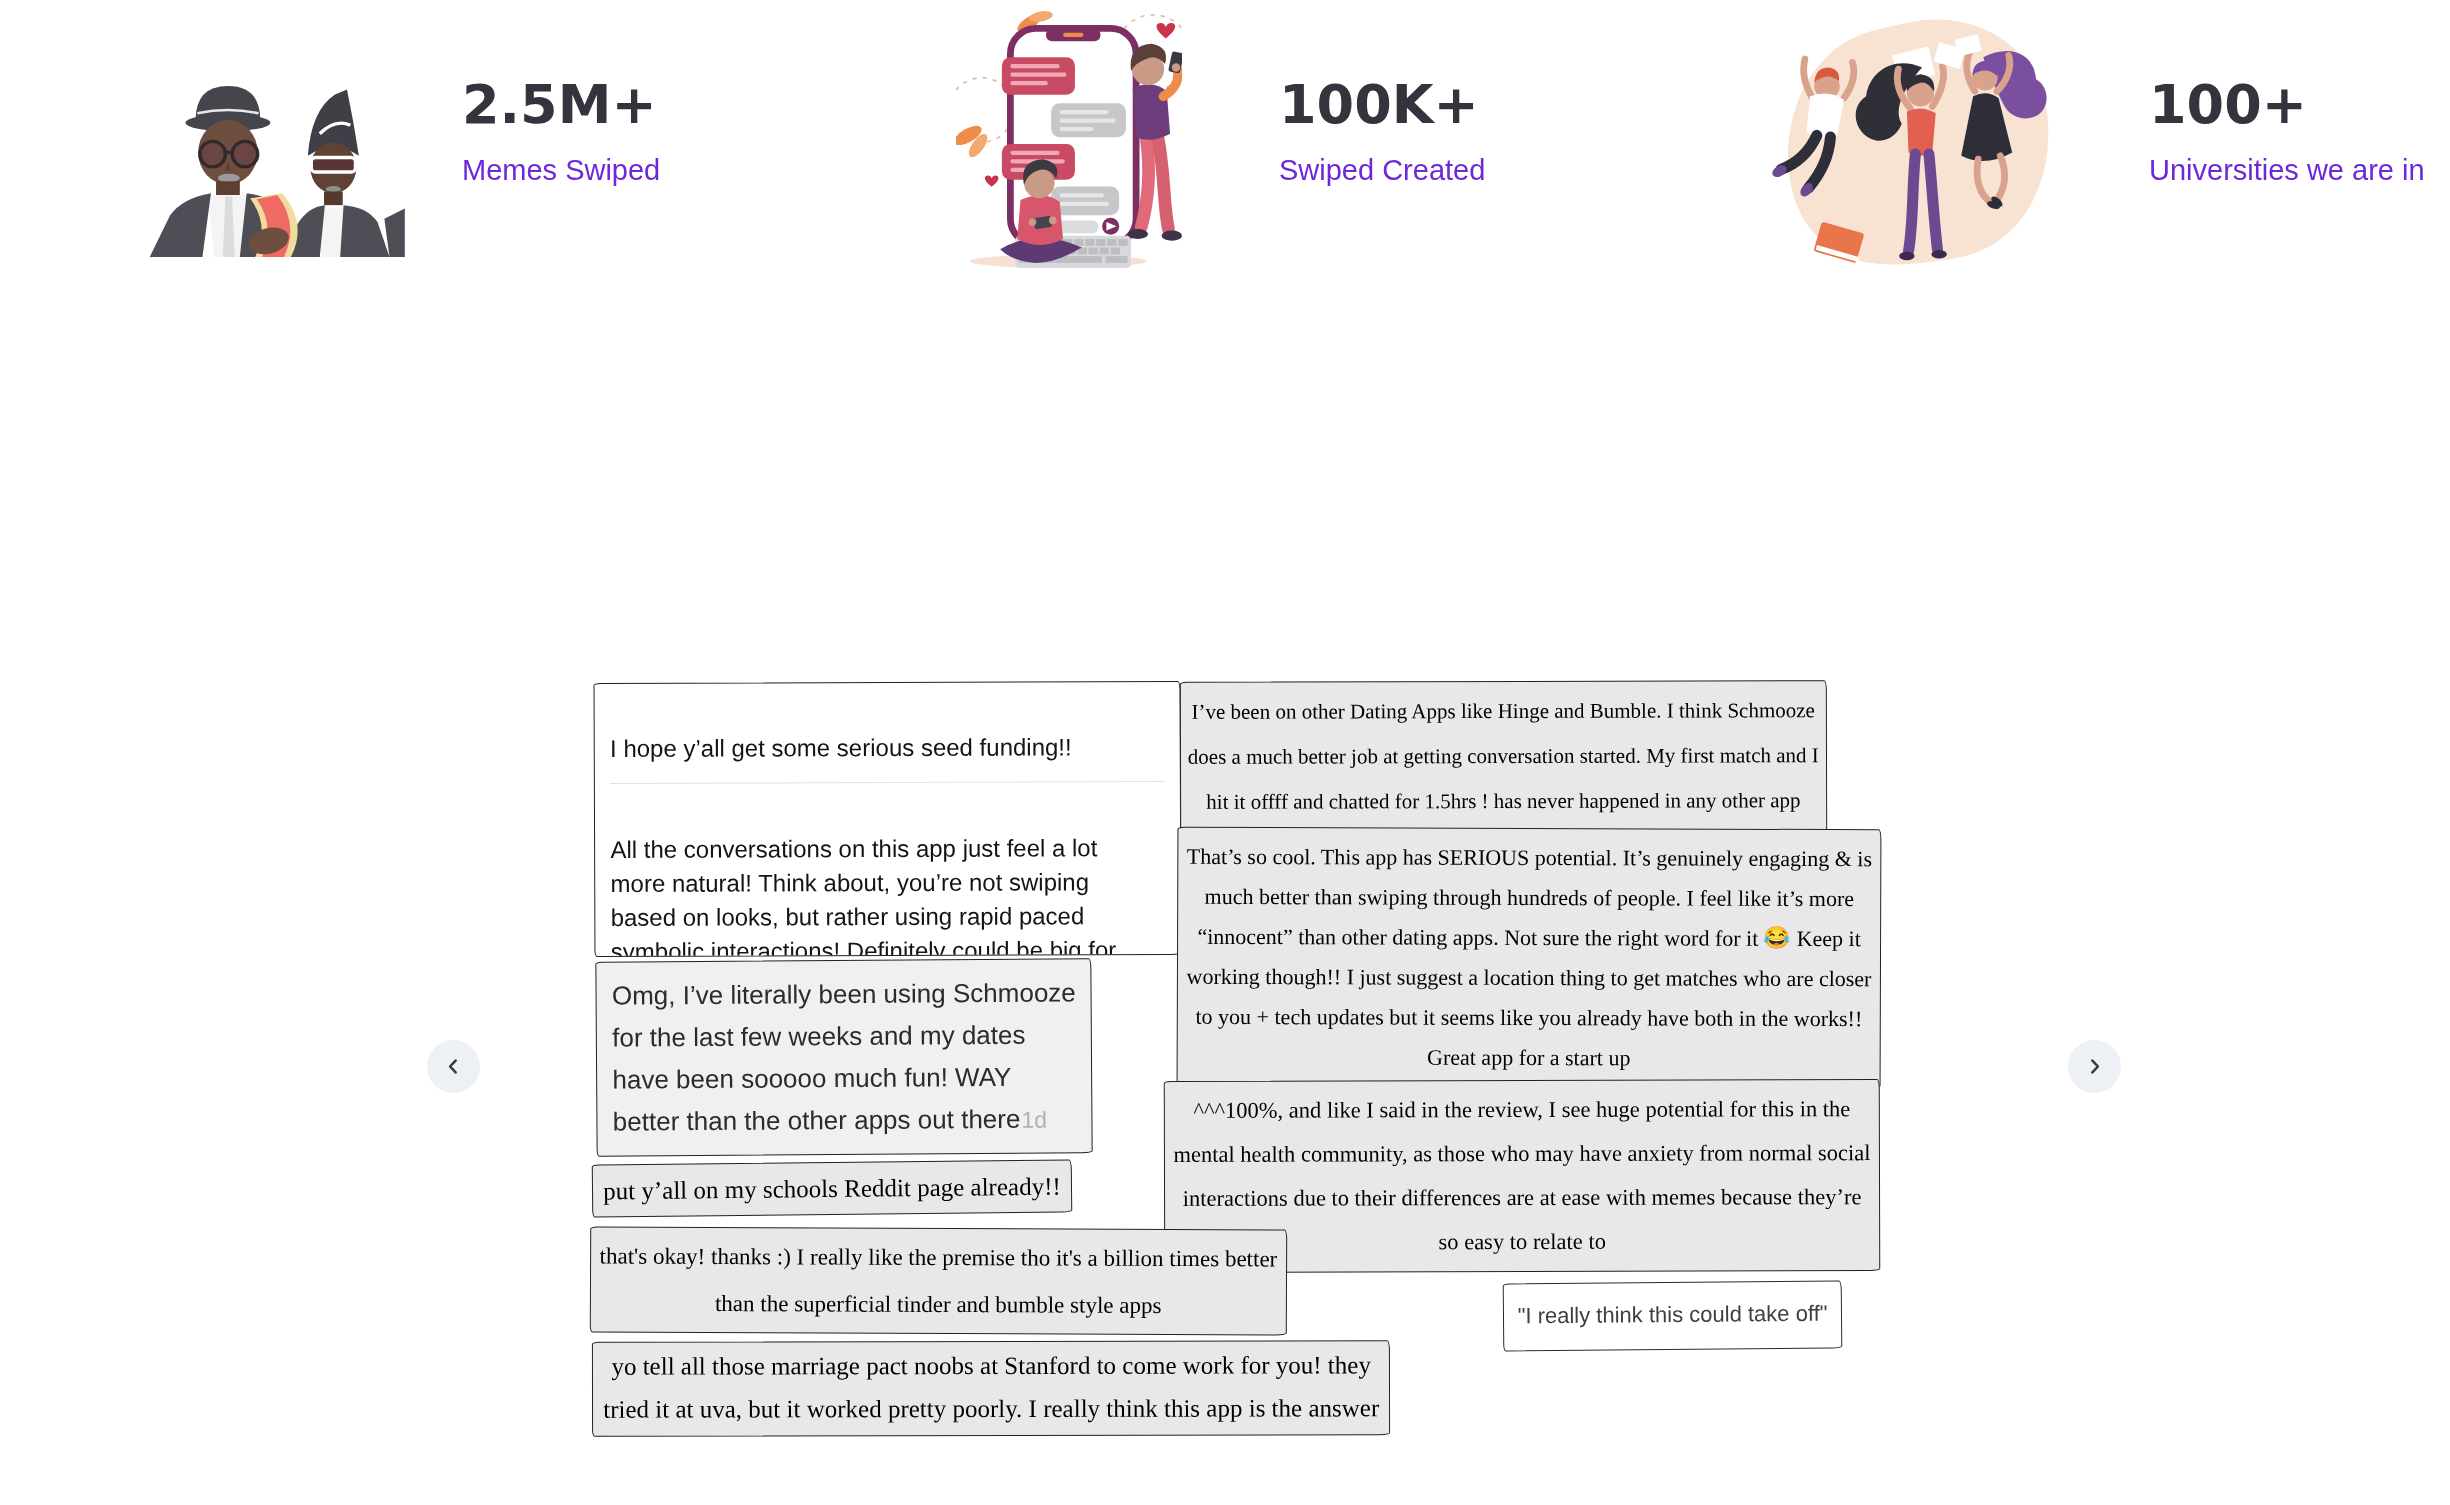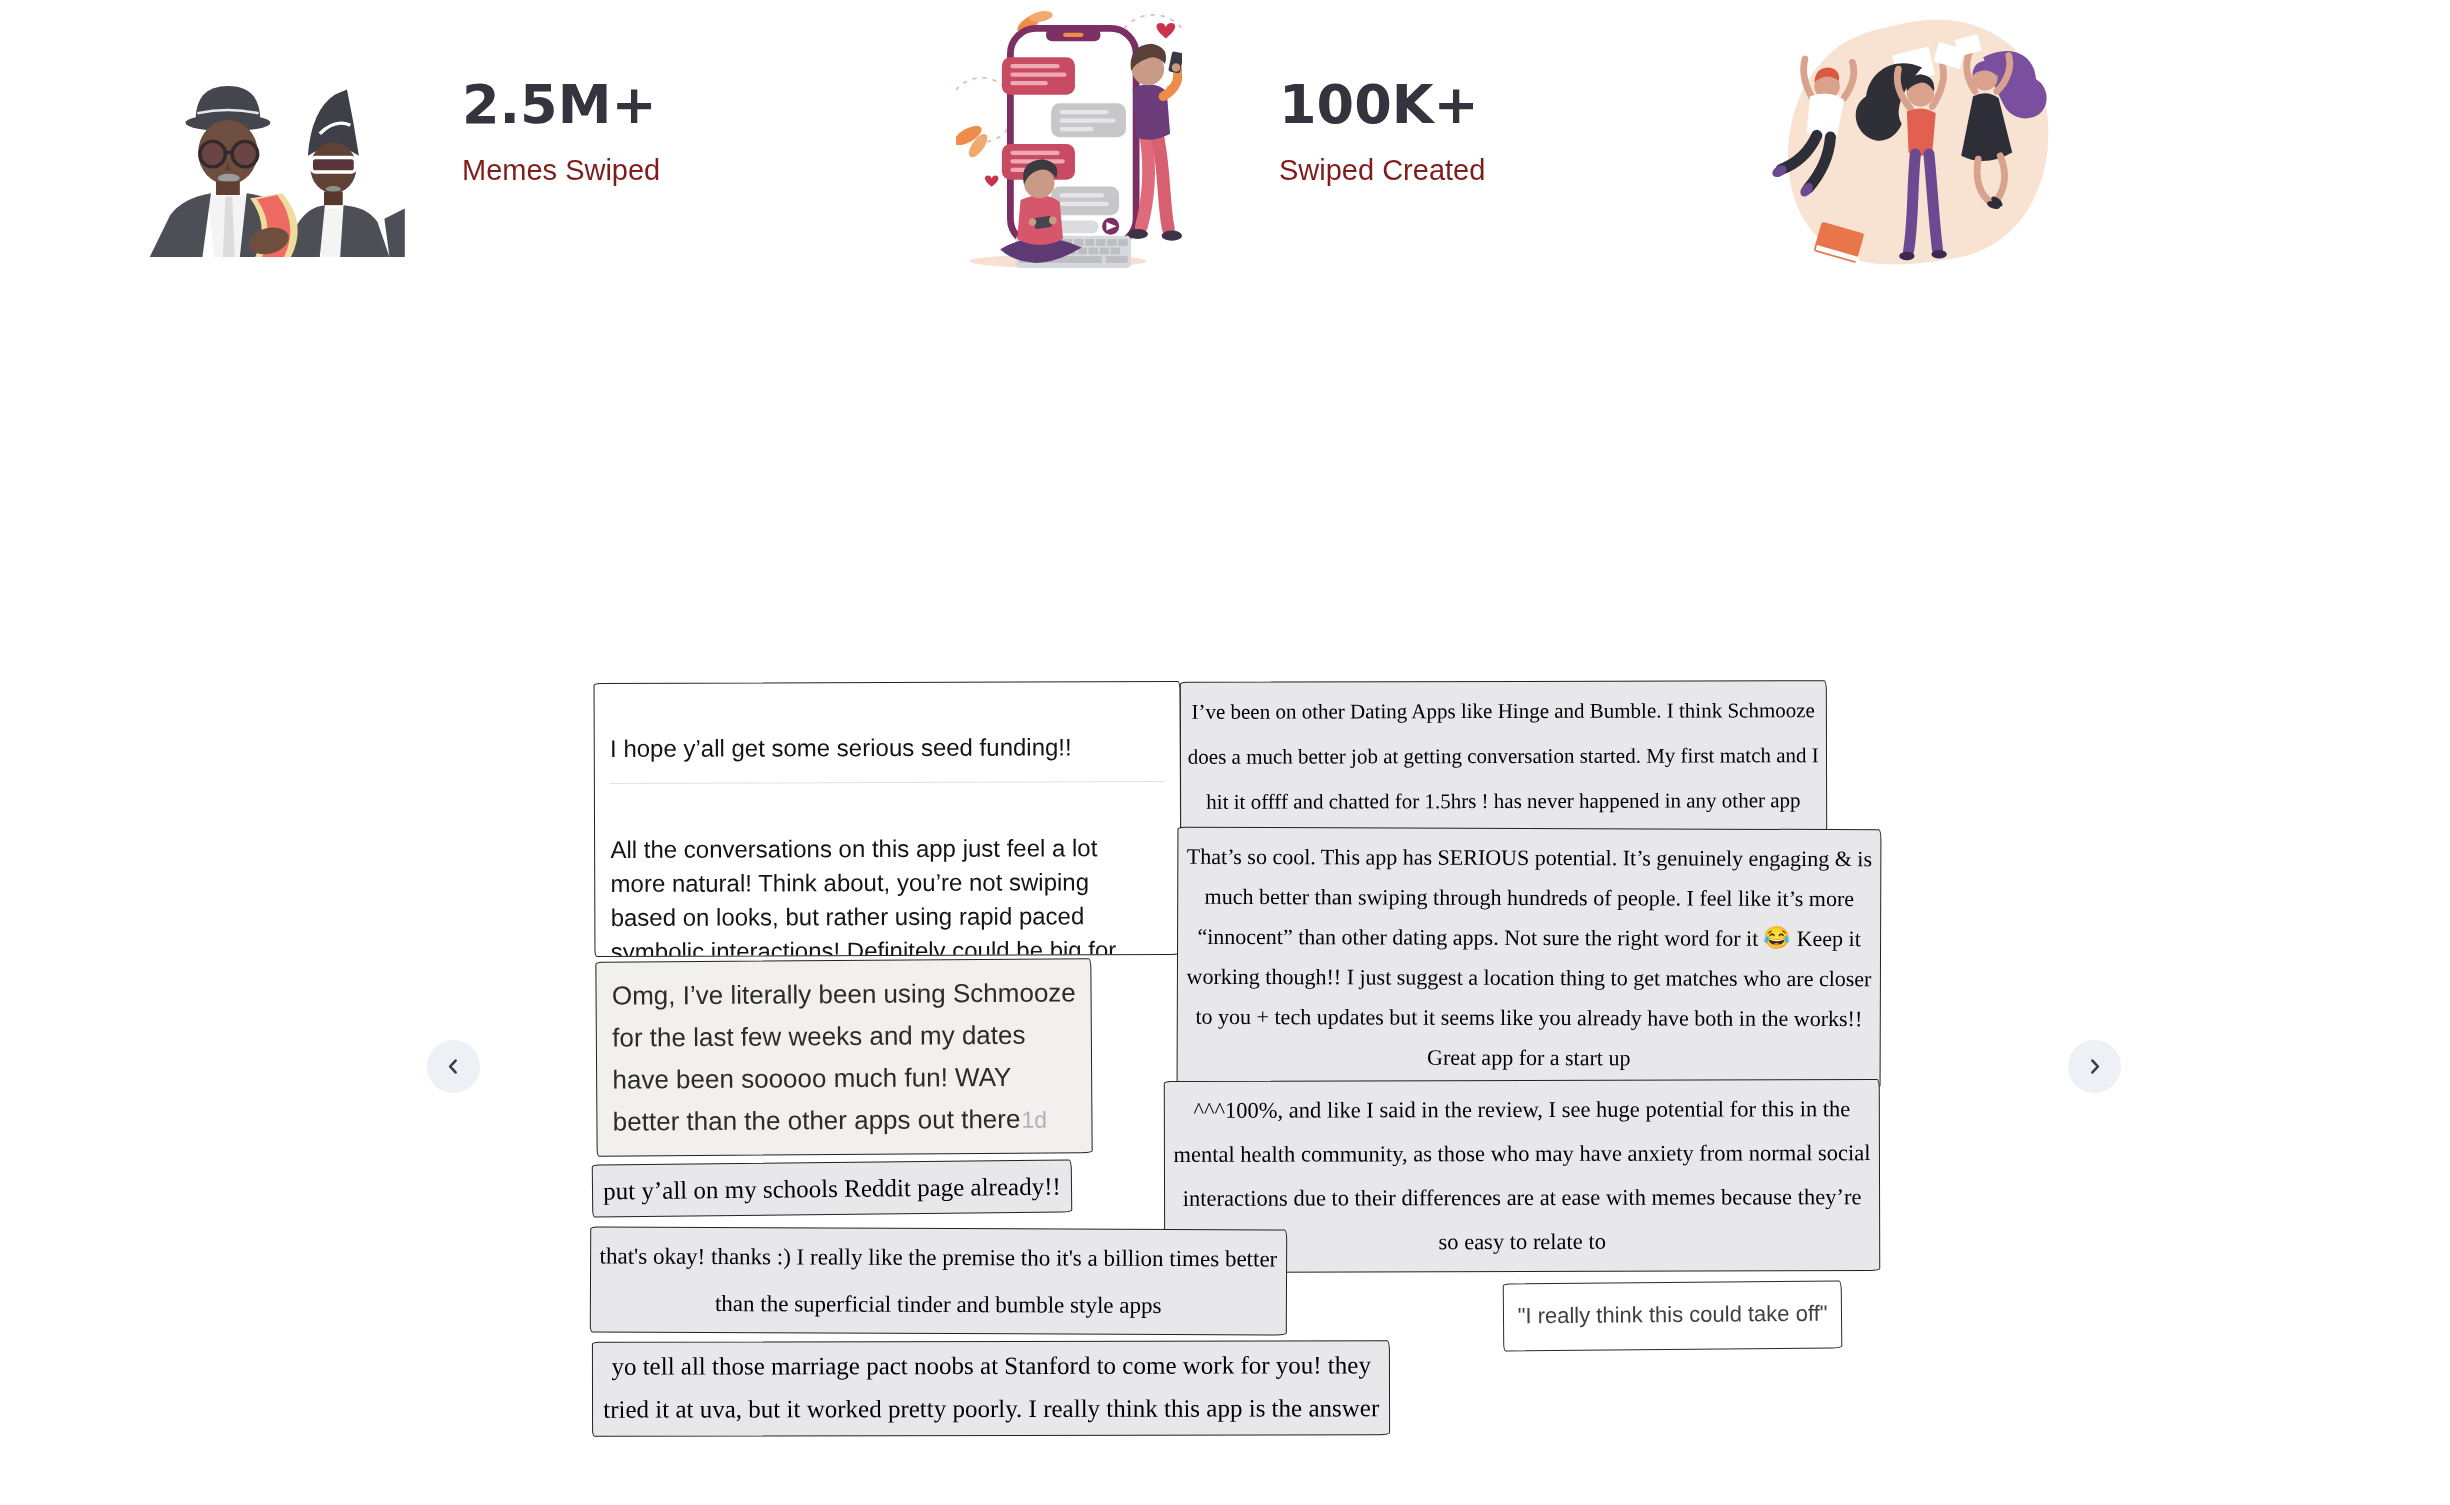--- a/index.html
+++ b/index.html
@@ -5,21 +5,21 @@
   html,body{margin:0;padding:0;background:#ffffff;}
   .page{position:relative;width:2450px;height:1506px;background:#fff;overflow:hidden;
         font-family:"Liberation Sans", sans-serif;border-radius:19px;}
 
   
   .stat{position:absolute;}
   .stat-illus{position:absolute;top:0;left:0;}
   .stat-text{position:absolute;}
   .stat-value{font-family:"DejaVu Sans", sans-serif;font-weight:800;font-size:54px;
               color:#35333e;letter-spacing:0;}
-  .stat-label{margin-top:18.7px;font-size:29px;color:#7f1d1d;}
+  .stat-label{margin-top:18.7px;font-size:29px;color:#6d28d9;}
 
   
   .section-title{position:absolute;left:1276px;top:466px;transform:translateX(-50%);
                  white-space:nowrap;font-family:"DejaVu Sans", sans-serif;font-weight:800;
                  font-size:73px;color:#3b3946;}
 
   
   .nav-btn{position:absolute;width:53px;height:53px;border-radius:50%;border:none;
            background:#edf0f4;display:flex;align-items:center;justify-content:center;
            cursor:pointer;padding:0;}
@@ -216,20 +216,24 @@
           <path d="M272 174 C280 194 278 212 268 226" stroke="#d8a28c" stroke-width="8" fill="none" stroke-linecap="round"></path>
           <ellipse cx="264" cy="232" rx="8" ry="4" fill="#2e2e38" transform="rotate(20 264 232)"></ellipse>
           <ellipse cx="268" cy="228" rx="8" ry="4" fill="#2e2e38" transform="rotate(40 268 228)"></ellipse>
         </g>
         <g transform="rotate(16 82 276)">
           <rect x="56" y="258" width="52" height="36" rx="3" fill="#e8764a"></rect>
           <rect x="58" y="286" width="52" height="6" fill="#fff"></rect>
         </g>
       </svg>
     </div>
+    <div class="stat-text" style="left:380px;top:65px;">
+      <div class="stat-value">100+</div>
+      <div class="stat-label">Universities we are in</div>
+    </div>
   </div>
 
 
   <button class="nav-btn" style="left:427px;top:1040px;">
     <svg width="17" height="17" viewBox="0 0 20 20">
       <polyline points="12.5,3 6,10 12.5,17" fill="none" stroke="#3a3a42" stroke-width="3" stroke-linecap="round" stroke-linejoin="round"></polyline>
     </svg>
   </button>
   <button class="nav-btn" style="left:2068px;top:1040px;">
     <svg width="17" height="17" viewBox="0 0 20 20">

